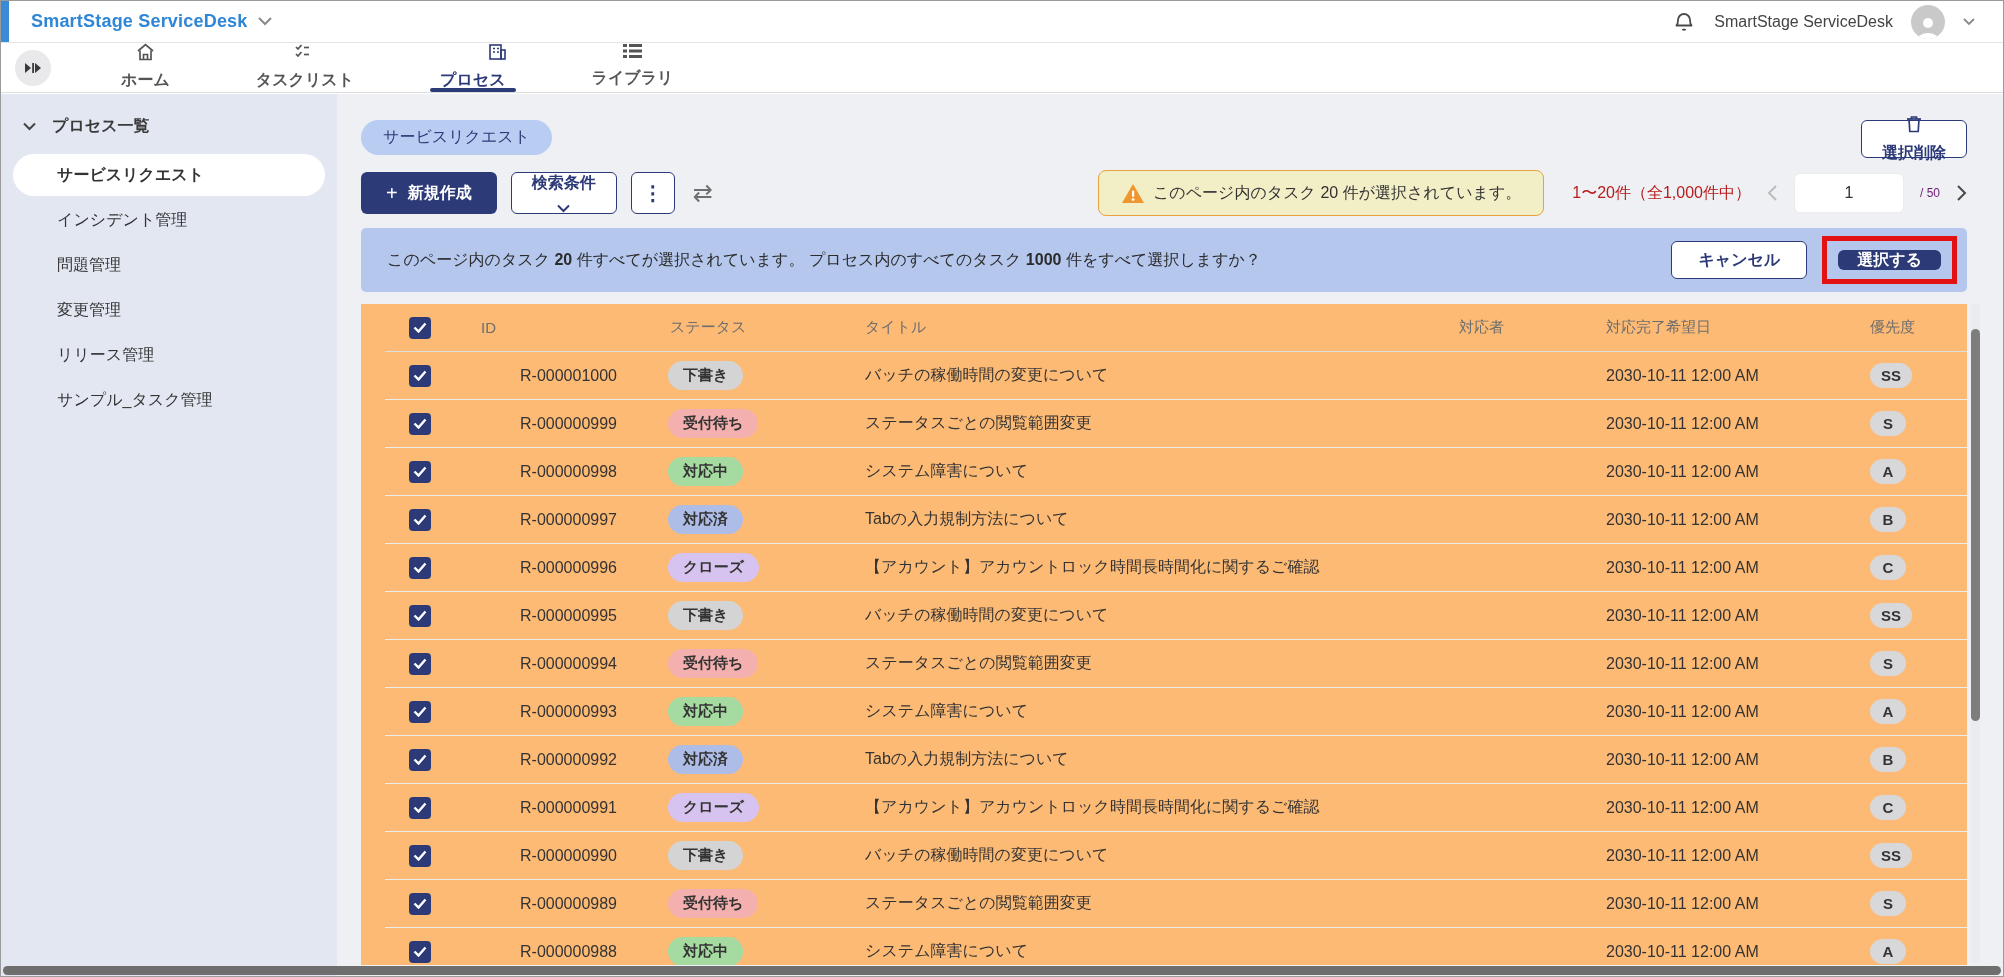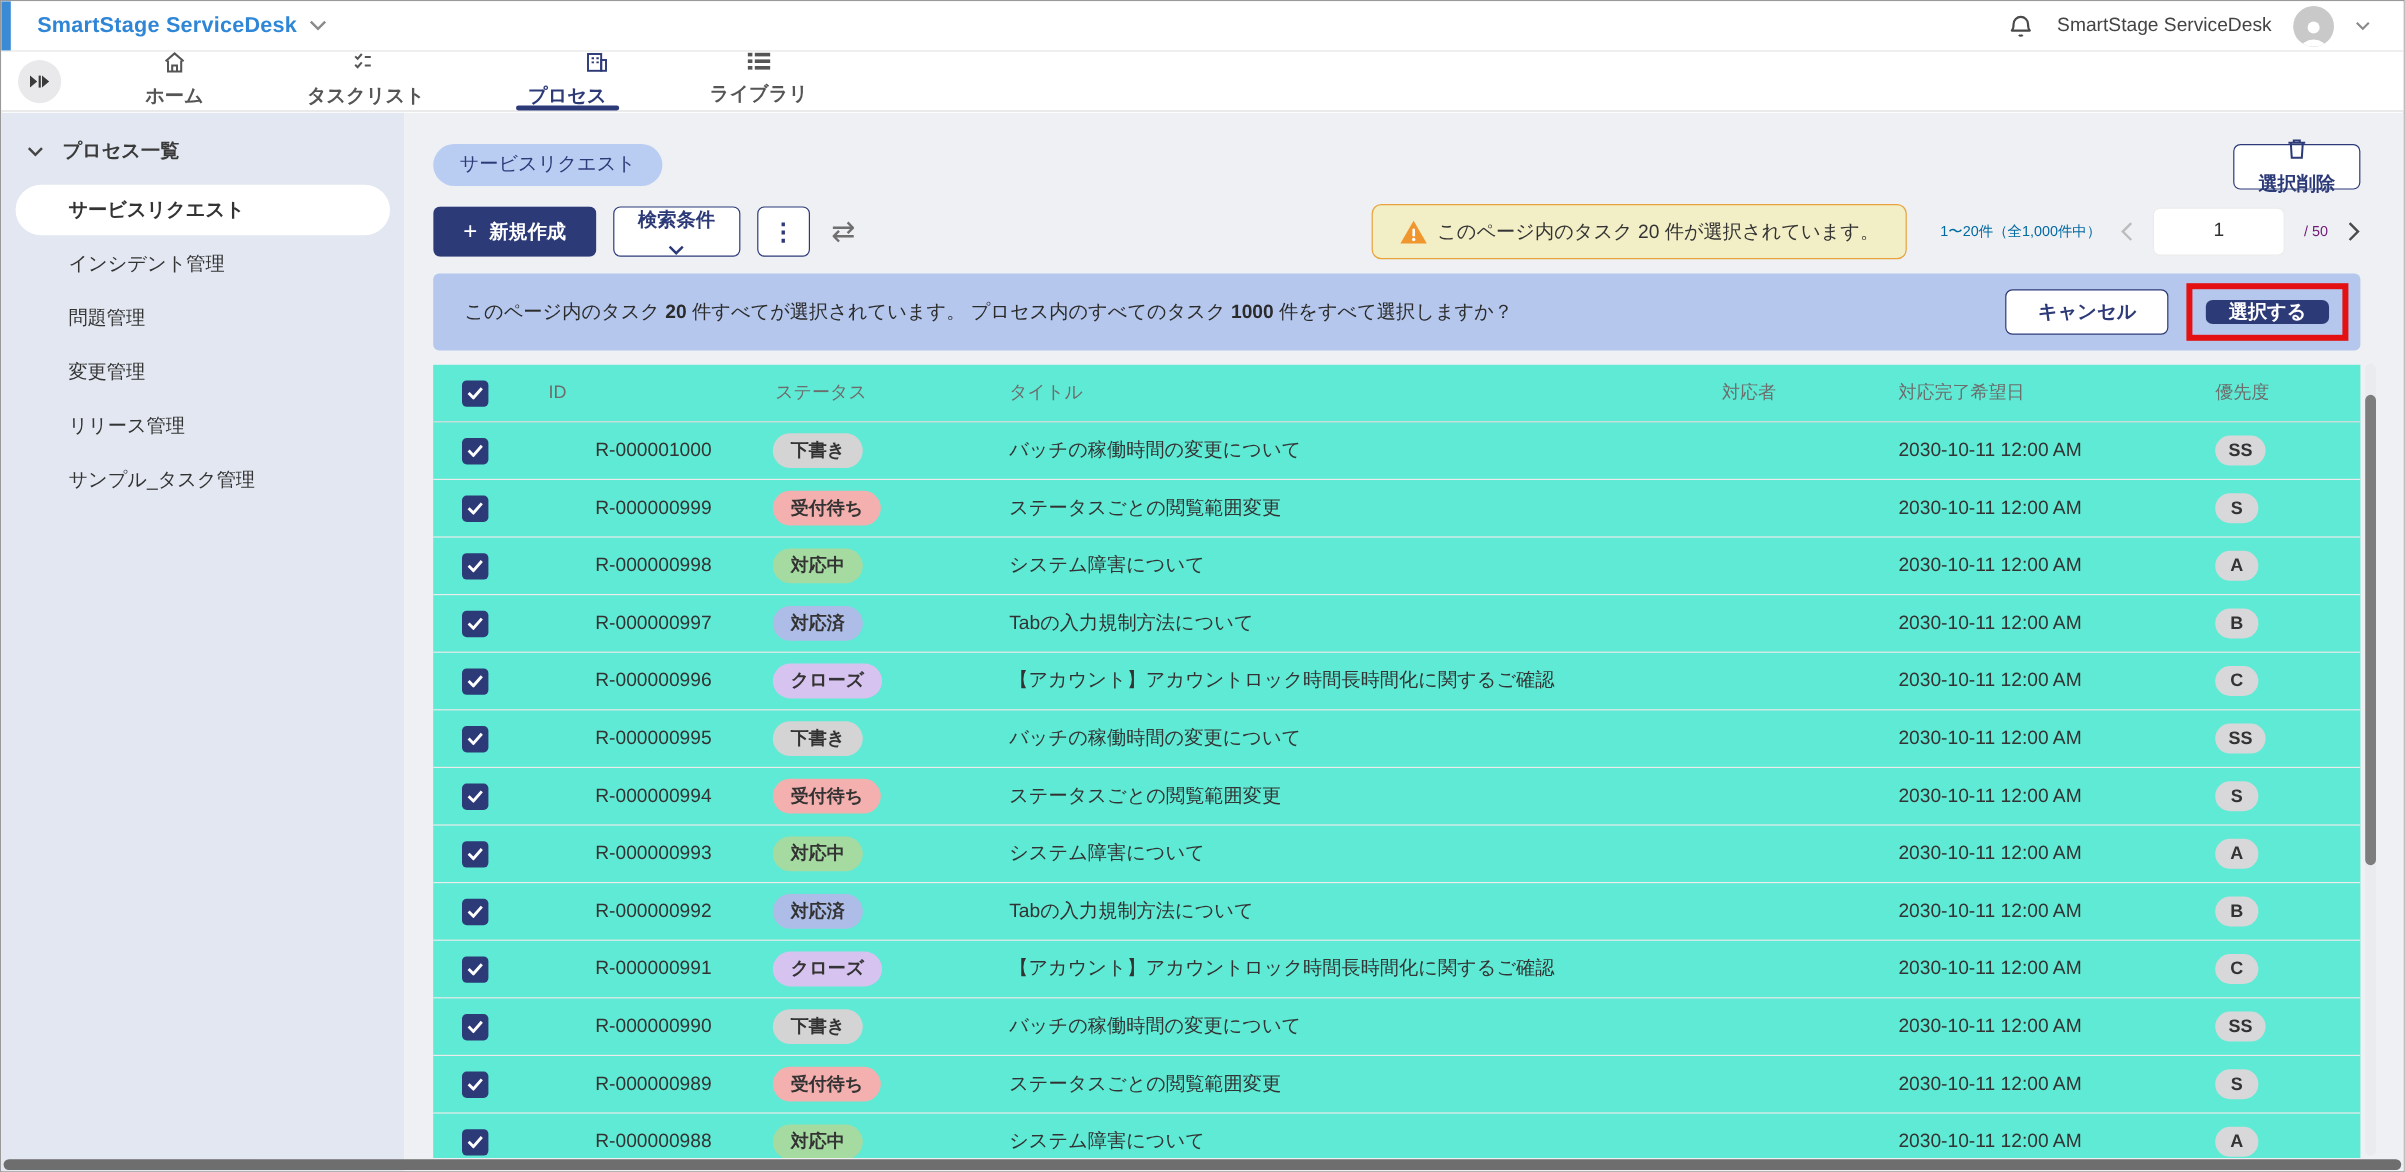--- a/index.html
+++ b/index.html
@@ -40,34 +40,34 @@
   .btn-outline { background:#fff; border-color:#2d3a78; color:#2d3a78;flex-direction:column; }
   .btn-solid { background:#2d3a78; color:#fff; }
   .delete-btn { height:38px; padding:0 20px; }
   .toolbar { margin-top:10px; display:flex; align-items:center; height:46px; }
   .create-btn { height:42px; padding:0 24px; }
   .search-btn { height:42px; padding:0 20px; margin-left:14px; }
   .kebab-btn { height:42px; width:44px; margin-left:14px; font-size:20px; }
   .swap-icon { margin-left:18px; font-size:24px; color:#6f6f6f; cursor:pointer; }
   .warn-badge { margin-left:auto; height:46px; display:flex; align-items:center; gap:8px; background:#f2eec6; border:1.5px solid #e8a33d; border-radius:8px; padding:0 22px; font-size:16px; color:#333; }
   .pager { display:flex; align-items:center; margin-left:28px; gap:16px; }
-  .pager-range { font-size:12px; color:#0369a1; }
+  .pager-range { font-size:16px; color:#b91c1c; }
   .pager-prev { color:#bcbcbc; font-size:20px; cursor:default; }
   .pager-next { color:#4a4a4a; font-size:20px; cursor:pointer; }
   .page-input { width:110px; height:40px; border:1px solid #ececec; border-radius:6px; background:#fff; text-align:center; font-size:16px; color:#333; font-family:inherit; }
   .pager-total { font-size:12px; color:#701a75; }
   
   .banner { margin-top:12px; height:64px; background:#b5c7ed; border-radius:5px; display:flex; align-items:center; padding:0 26px; font-size:16px; color:#2b2b2b; position:relative; }
   .banner b { font-weight:700; }
   .banner-buttons { margin-left:auto; display:flex; align-items:center; gap:26px; }
   .cancel-btn { height:38px; padding:0 26px; background:#fff; }
   .red-wrap { position:relative; padding:9px 11px; border:5px solid #e31111; margin:-14px -16px -14px -11px; }
   .select-btn { height:20px; padding:0 18px; }
   
-  .table-card { margin-top:12px; background:#5eead4; flex:1; overflow:hidden; margin-bottom:11px; }
+  .table-card { margin-top:12px; background:#fdba74; flex:1; overflow:hidden; margin-bottom:11px;padding-left:24px; }
   .trow { display:grid; grid-template-columns:72px 185px 200px 590px 150px 270px 1fr; height:48px; align-items:center; border-bottom:1px solid #ececec; font-size:16px; }
   .trow.head { color:#6d6d6d; font-size:15px; border-bottom:1px solid #dedede; }
   .cell-check { padding-left:24px; }
   .cbox { width:22px; height:22px; background:#2d3a78; border-radius:4px; display:flex; align-items:center; justify-content:center; cursor:pointer; }
   .cell-id-h { padding-left:24px; }
   .cell-id { text-align:right; padding-right:25px; color:#333; }
   .cell-status-h { padding-left:28px; }
   .cell-status { padding-left:26px; }
   .chip-status { display:inline-block; padding:5px 15px; border-radius:16px; font-weight:700; font-size:15px; color:#333; }
   .cell-title { padding-left:23px; overflow:hidden; white-space:nowrap; text-overflow:ellipsis; }

